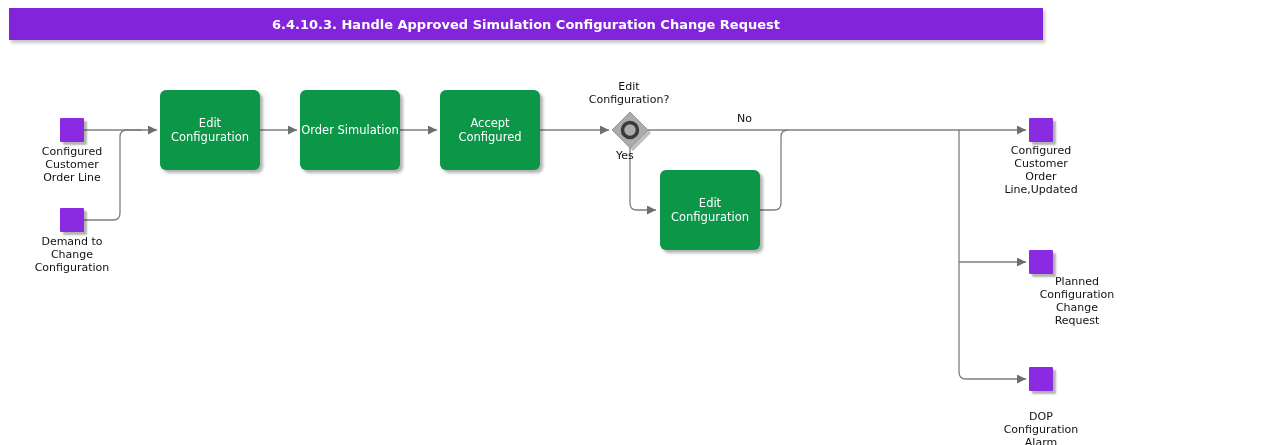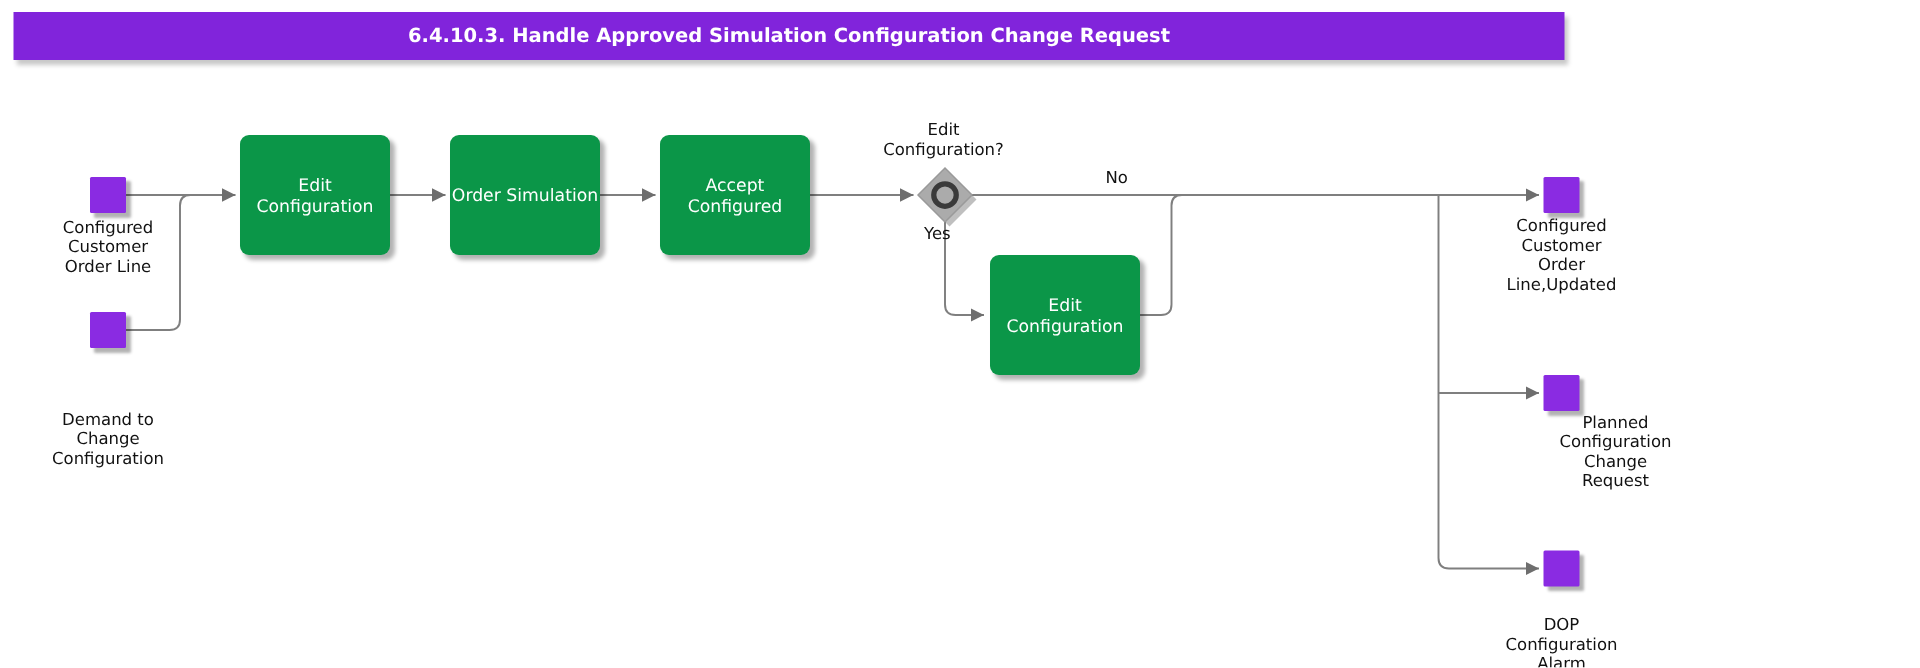--- a/index.html
+++ b/index.html
@@ -44,21 +44,21 @@
   #evt-in-2 {left:60px;  top:208px;}
   #evt-out-1{left:1029px;top:118px;}
   #evt-out-2{left:1029px;top:250px;}
   #evt-out-3{left:1029px;top:367px;}
   .node-label{
     position:absolute;width:120px;
     color:#111111;font-size:11px;line-height:13px;text-align:center;
     white-space:pre-line;
   }
   #lbl-in-1 {left:12px; top:145px;}
-  #lbl-in-2 {left:12px; top:235px;margin-top:38px;}
+  #lbl-in-2 {left:12px; top:235px;}
   #lbl-out-1{left:981px;top:144px;}
   #lbl-out-2{left:1017px;top:275px;}
   #lbl-out-3{left:981px;top:410px;}
   #lbl-gateway{left:559px;top:80px;width:140px;}
   .edge-label{
     position:absolute;color:#111111;font-size:11px;line-height:13px;
   }
   #lbl-no {left:695px;top:112px;margin-left:42px;}
   #lbl-yes{left:616px;top:149px;}
 </style>

